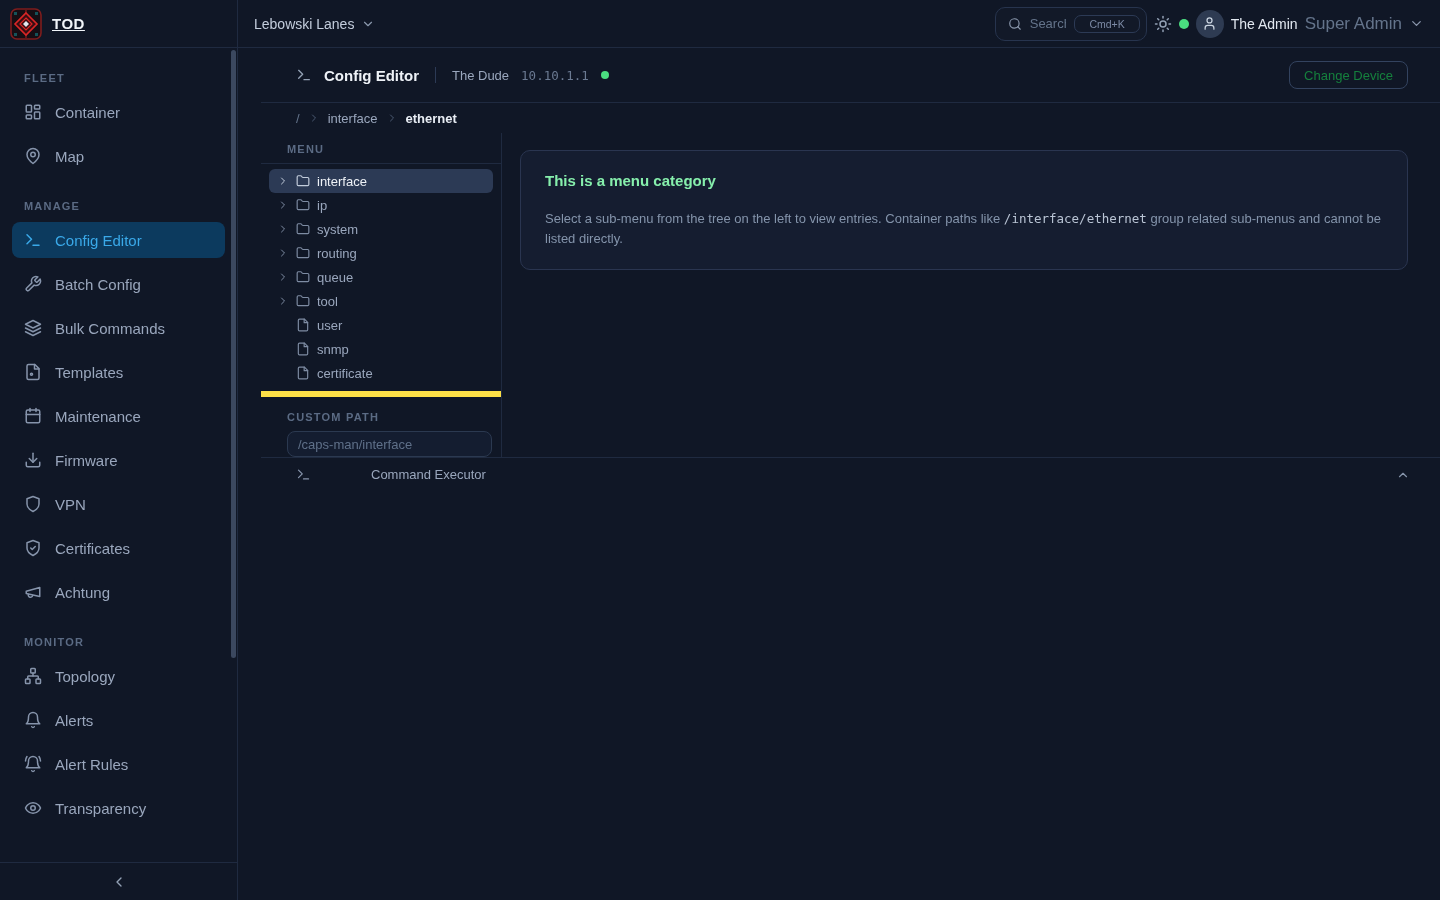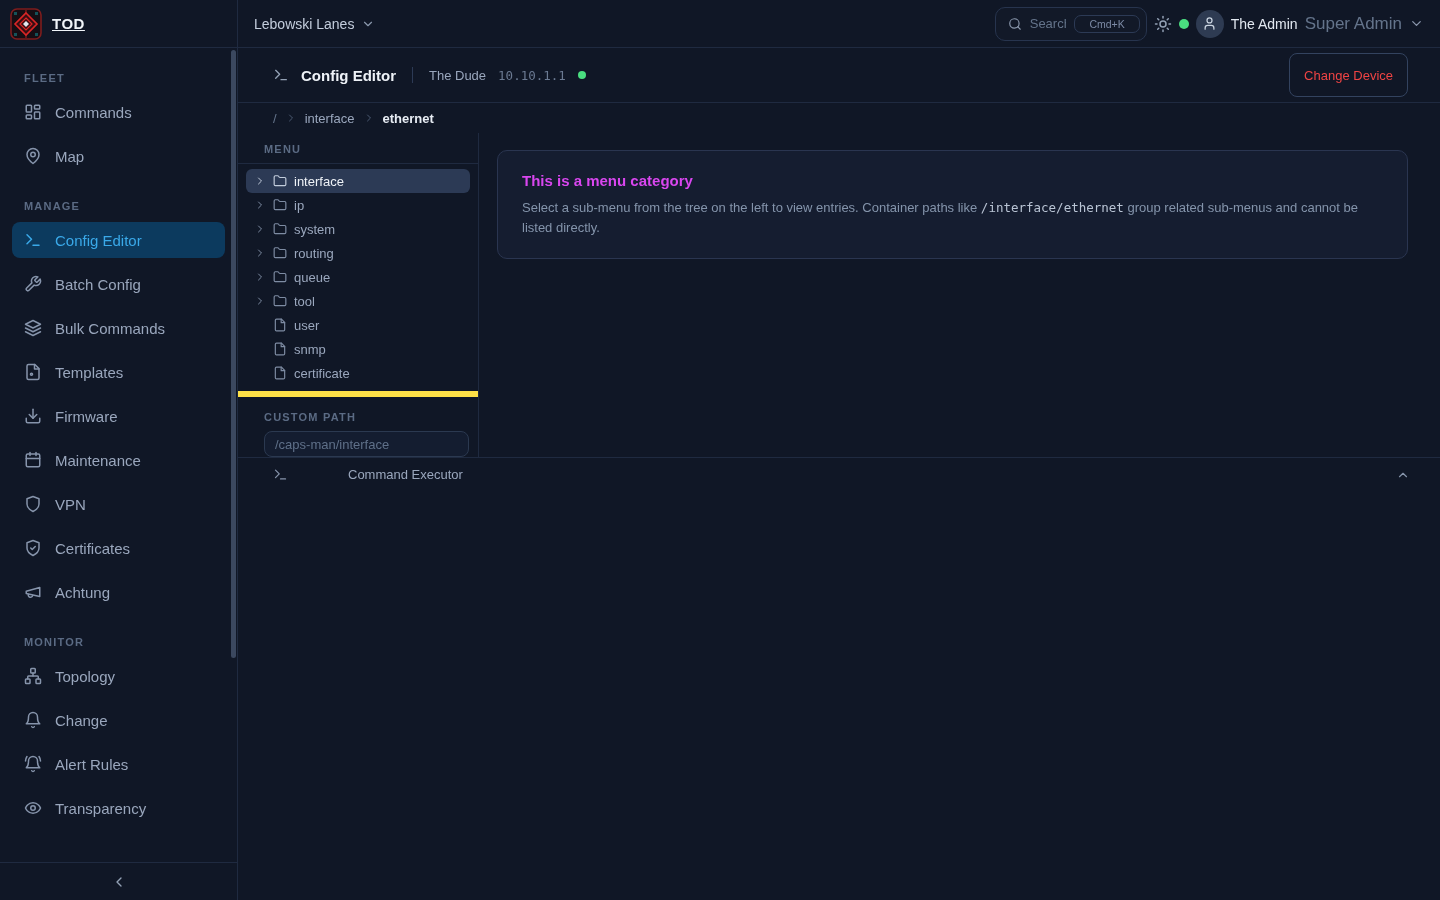--- a/index.html
+++ b/index.html
@@ -40,21 +40,21 @@
   .status-dot { width:10px; height:10px; border-radius:50%; background:#4ade80; }
   .avatar {
     width:28px; height:28px; border-radius:50%; background:#2e3b52;
     display:flex; align-items:center; justify-content:center; color:#cbd5e1; cursor:pointer;
   }
   .user-name { font-size:14px; color:#e2e8f0; }
   .user-role { font-size:17px; color:#64748b; }
   .user-caret { color:#8b98ad; cursor:pointer; }
 
   
-  .shell { display:flex; flex:1; min-height:0; }
+  .shell { display:flex; flex:1; min-height:0;gap:23px; }
 
   
   .sidebar {
     width:238px; flex:0 0 auto; border-right:1px solid #1f2a40;
     display:flex; flex-direction:column; position:relative; background:#101726;
   }
   .sidebar-nav { flex:1; overflow:hidden; padding:6px 12px 0; }
   .nav-section-label {
     font-size:11px; font-weight:700; letter-spacing:1.2px; color:#5b6b84;
     padding:18px 12px 10px;
@@ -82,22 +82,22 @@
     height:55px; flex:0 0 auto; border-bottom:1px solid #1f2a40;
     display:flex; align-items:center; padding:0 32px 0 35px; gap:12px;
   }
   .device-header .icon { color:#93a1b5; }
   .page-title { font-size:15px; font-weight:700; color:#eef2f7; }
   .vsep { width:1px; height:16px; background:#2c3a55; margin:0 4px; }
   .device-name { font-size:13px; color:#9aa7bd; }
   .device-ip { font-size:12.5px; color:#6b7a92; font-family:"DejaVu Sans Mono", monospace; }
   .dot-sm { width:8px; height:8px; border-radius:50%; background:#4ade80; }
   .btn-outline {
-    margin-left:auto; height:44px; padding:0 14px; border:1px solid #33435f;
-    border-radius:8px; background:transparent; color:#ef4444; font-size:13px;
+    margin-left:auto; height:28px; padding:0 14px; border:1px solid #33435f;
+    border-radius:8px; background:transparent; color:#15803d; font-size:13px;
     font-family:"Liberation Sans", sans-serif; cursor:pointer; display:flex; align-items:center;
   }
 
   .breadcrumb {
     height:30px; flex:0 0 auto; display:flex; align-items:center; gap:8px;
     padding:0 35px; font-size:13px;
   }
   .crumb-root { color:#64748b; cursor:pointer; }
   .crumb-sep { color:#4b5a72; }
   .crumb-link { color:#9aa7bd; cursor:pointer; }
@@ -132,21 +132,21 @@
     font-family:"Liberation Sans", sans-serif;
   }
   .custom-path input::placeholder { color:#5f7089; }
 
   
   .content-pane { flex:1; min-width:0; padding:17px 32px 0 18px; }
   .empty-card {
     background:#151d30; border:1px solid #2a3550; border-radius:10px;
     padding:21px 24px; 
   }
-  .empty-title { font-size:15px; font-weight:600; color:#d946ef; margin-bottom:9px; }
+  .empty-title { font-size:15px; font-weight:600; color:#86efac; margin-bottom:20px; }
   .empty-body { font-size:13px; color:#8494ab; line-height:1.5; }
   .code {
     font-family:"DejaVu Sans Mono", monospace; font-size:12.5px; color:#b9c4d4;
   }
 
   
   .command-bar {
     flex:0 0 auto; height:34px; border-top:1px solid #1f2a40;
     display:flex; align-items:center; padding:0 30px 0 35px; gap:12px; cursor:pointer;
   }
@@ -235,21 +235,21 @@
         <div class="nav-section-label">FLEET</div>
         <div class="nav-item">
           <span class="icon">
               <svg width="18" height="18" viewBox="0 0 24 24" fill="none" stroke="currentColor" stroke-width="2" stroke-linecap="round" stroke-linejoin="round">
                 <rect x="3" y="3" width="7" height="9" rx="1"></rect>
                 <rect x="14" y="3" width="7" height="5" rx="1"></rect>
                 <rect x="14" y="12" width="7" height="9" rx="1"></rect>
                 <rect x="3" y="16" width="7" height="5" rx="1"></rect>
               </svg>
             </span>
-          <span>Commands</span>
+          <span>Container</span>
         </div>
         <div class="nav-item">
           <span class="icon">
               <svg width="18" height="18" viewBox="0 0 24 24" fill="none" stroke="currentColor" stroke-width="2" stroke-linecap="round" stroke-linejoin="round">
                 <path d="M20 10c0 6-8 12-8 12s-8-6-8-12a8 8 0 0 1 16 0Z"></path>
                 <circle cx="12" cy="10" r="3"></circle>
               </svg>
             </span>
           <span>Map</span>
         </div>
@@ -284,41 +284,41 @@
         </div>
         <div class="nav-item">
           <span class="icon">
               <svg width="18" height="18" viewBox="0 0 24 24" fill="none" stroke="currentColor" stroke-width="2" stroke-linecap="round" stroke-linejoin="round">
                 <path d="M14.5 2H6a2 2 0 0 0-2 2v16a2 2 0 0 0 2 2h12a2 2 0 0 0 2-2V7.5L14.5 2z"></path>
                 <polyline points="14 2 14 8 20 8"></polyline>
                 <circle cx="10" cy="15" r="1.4"></circle>
               </svg>
             </span>
           <span>Templates</span>
-        </div>
-        <div class="nav-item">
-          <span class="icon">
-              <svg width="18" height="18" viewBox="0 0 24 24" fill="none" stroke="currentColor" stroke-width="2" stroke-linecap="round" stroke-linejoin="round">
-                <path d="M21 15v4a2 2 0 0 1-2 2H5a2 2 0 0 1-2-2v-4"></path>
-                <polyline points="7 10 12 15 17 10"></polyline>
-                <line x1="12" y1="15" x2="12" y2="3"></line>
-              </svg>
-            </span>
-          <span>Firmware</span>
         </div>
         <div class="nav-item">
           <span class="icon">
               <svg width="18" height="18" viewBox="0 0 24 24" fill="none" stroke="currentColor" stroke-width="2" stroke-linecap="round" stroke-linejoin="round">
                 <rect x="3" y="4" width="18" height="17" rx="2"></rect>
                 <line x1="16" y1="2" x2="16" y2="6"></line>
                 <line x1="8" y1="2" x2="8" y2="6"></line>
                 <line x1="3" y1="10" x2="21" y2="10"></line>
               </svg>
             </span>
           <span>Maintenance</span>
+        </div>
+        <div class="nav-item">
+          <span class="icon">
+              <svg width="18" height="18" viewBox="0 0 24 24" fill="none" stroke="currentColor" stroke-width="2" stroke-linecap="round" stroke-linejoin="round">
+                <path d="M21 15v4a2 2 0 0 1-2 2H5a2 2 0 0 1-2-2v-4"></path>
+                <polyline points="7 10 12 15 17 10"></polyline>
+                <line x1="12" y1="15" x2="12" y2="3"></line>
+              </svg>
+            </span>
+          <span>Firmware</span>
         </div>
         <div class="nav-item">
           <span class="icon">
               <svg width="18" height="18" viewBox="0 0 24 24" fill="none" stroke="currentColor" stroke-width="2" stroke-linecap="round" stroke-linejoin="round">
                 <path d="M12 22s8-4 8-10V5l-8-3-8 3v7c0 6 8 10 8 10z"></path>
               </svg>
             </span>
           <span>VPN</span>
         </div>
         <div class="nav-item">
@@ -353,21 +353,21 @@
             </span>
           <span>Topology</span>
         </div>
         <div class="nav-item">
           <span class="icon">
               <svg width="18" height="18" viewBox="0 0 24 24" fill="none" stroke="currentColor" stroke-width="2" stroke-linecap="round" stroke-linejoin="round">
                 <path d="M6 8a6 6 0 0 1 12 0c0 7 3 9 3 9H3s3-2 3-9"></path>
                 <path d="M10.3 21a1.94 1.94 0 0 0 3.4 0"></path>
               </svg>
             </span>
-          <span>Change</span>
+          <span>Alerts</span>
         </div>
         <div class="nav-item">
           <span class="icon">
               <svg width="18" height="18" viewBox="0 0 24 24" fill="none" stroke="currentColor" stroke-width="2" stroke-linecap="round" stroke-linejoin="round">
                 <path d="M6 8a6 6 0 0 1 12 0c0 7 3 9 3 9H3s3-2 3-9"></path>
                 <path d="M10.3 21a1.94 1.94 0 0 0 3.4 0"></path>
                 <path d="M4 2C2.8 3.7 2 5.7 2 8"></path>
                 <path d="M22 8c0-2.3-.8-4.3-2-6"></path>
               </svg>
             </span>

